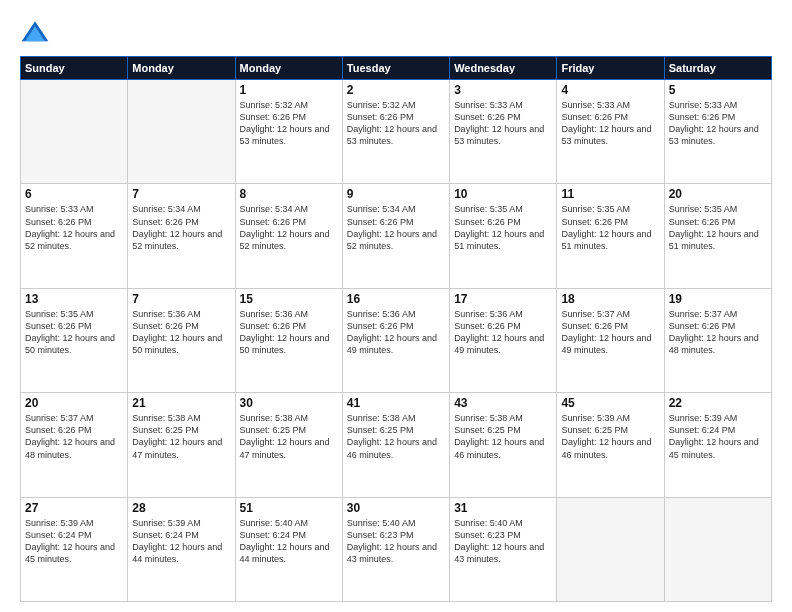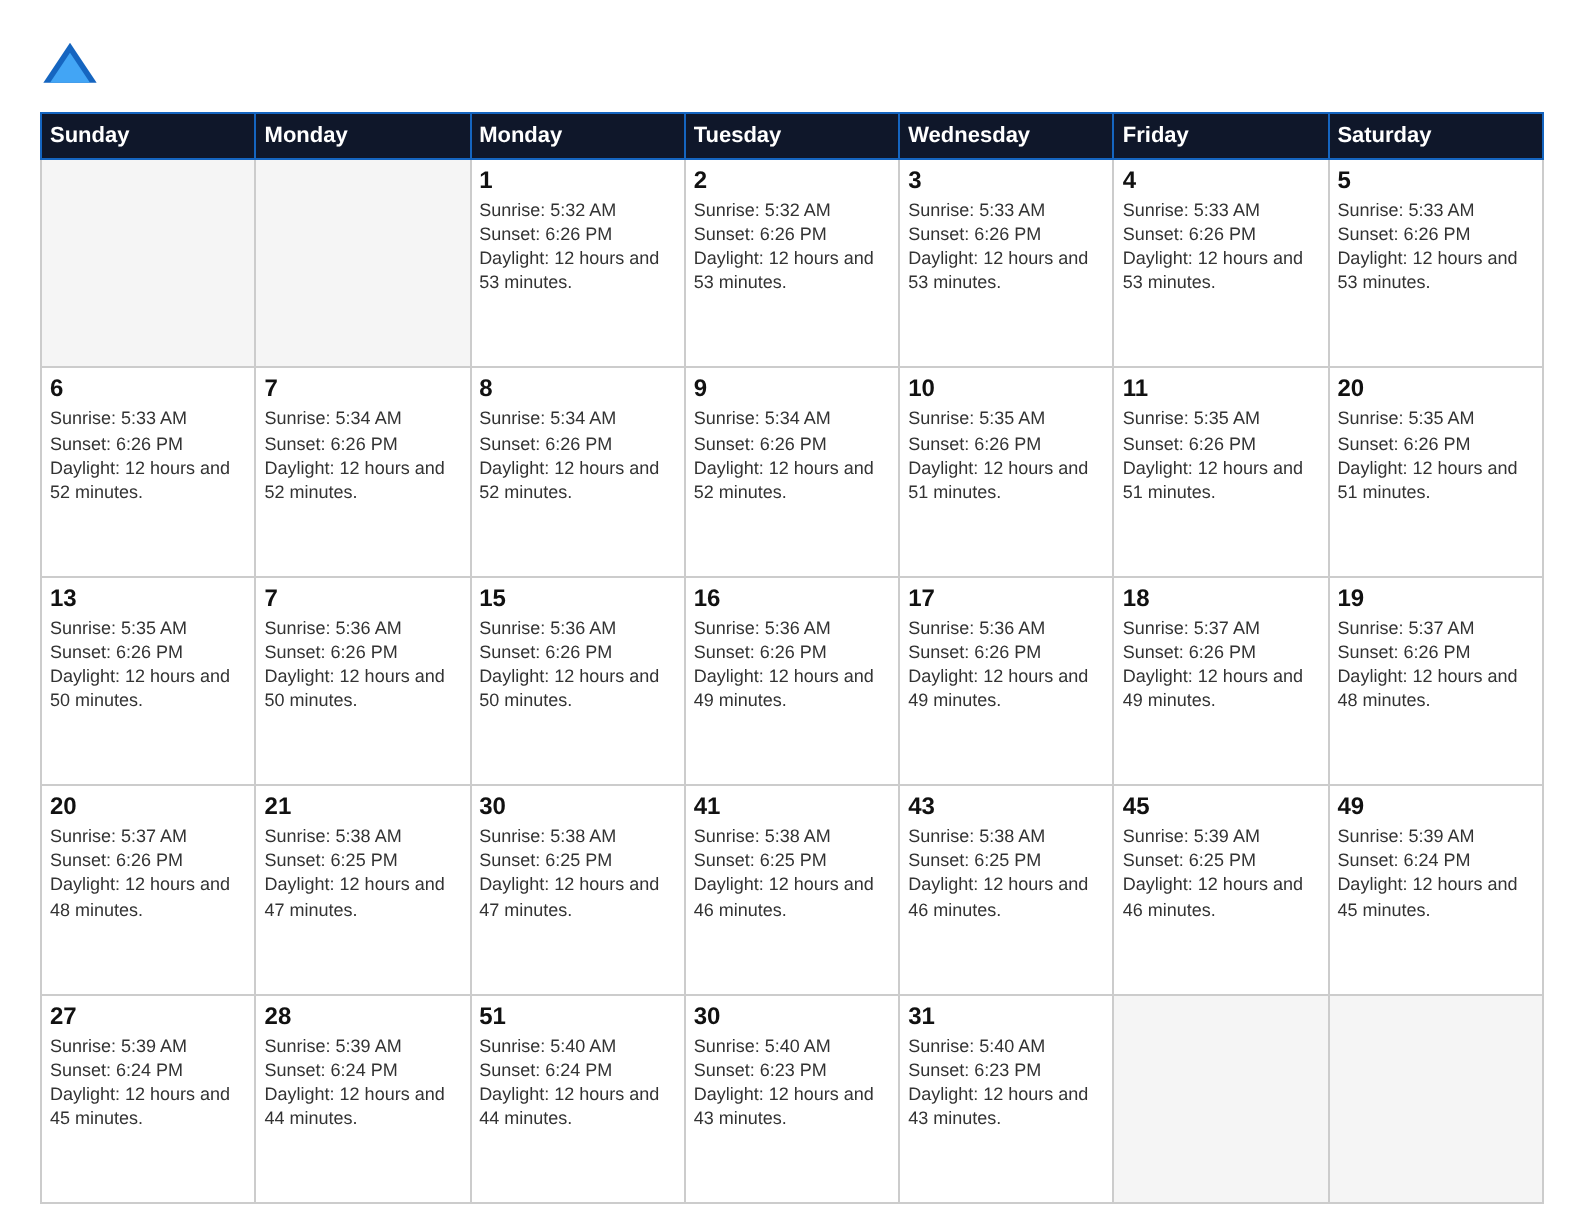--- a/index.html
+++ b/index.html
@@ -240,21 +240,21 @@
           </td>
           <td>
             <div class="day-number">43</div>
             <div class="cell-text">Sunrise: 5:38 AM<br>Sunset: 6:25 PM<br>Daylight: 12 hours and 46 minutes.</div>
           </td>
           <td>
             <div class="day-number">45</div>
             <div class="cell-text">Sunrise: 5:39 AM<br>Sunset: 6:25 PM<br>Daylight: 12 hours and 46 minutes.</div>
           </td>
           <td>
-            <div class="day-number">49</div>
+            <div class="day-number">22</div>
             <div class="cell-text">Sunrise: 5:39 AM<br>Sunset: 6:24 PM<br>Daylight: 12 hours and 45 minutes.</div>
           </td>
         </tr>
         <tr class="week-row">
           <td>
             <div class="day-number">27</div>
             <div class="cell-text">Sunrise: 5:39 AM<br>Sunset: 6:24 PM<br>Daylight: 12 hours and 45 minutes.</div>
           </td>
           <td>
             <div class="day-number">28</div>

